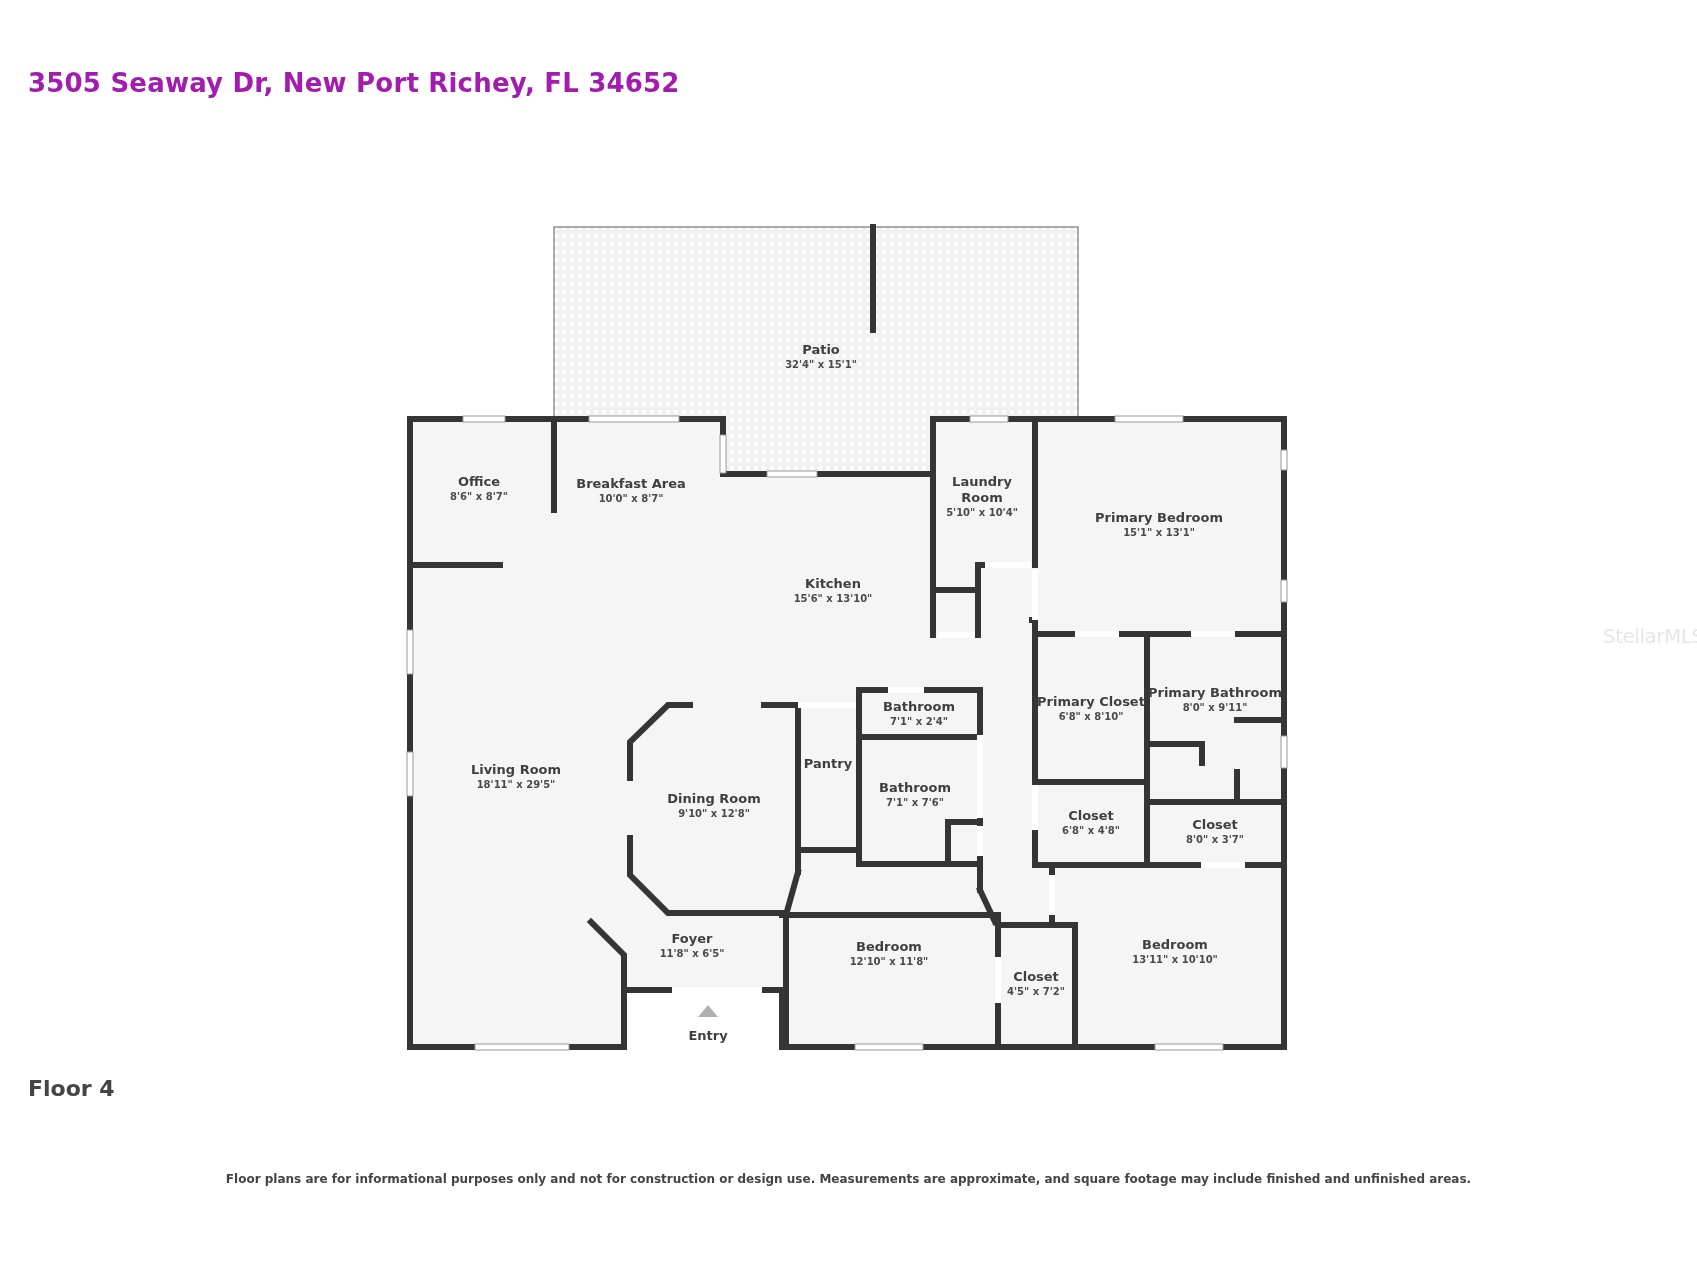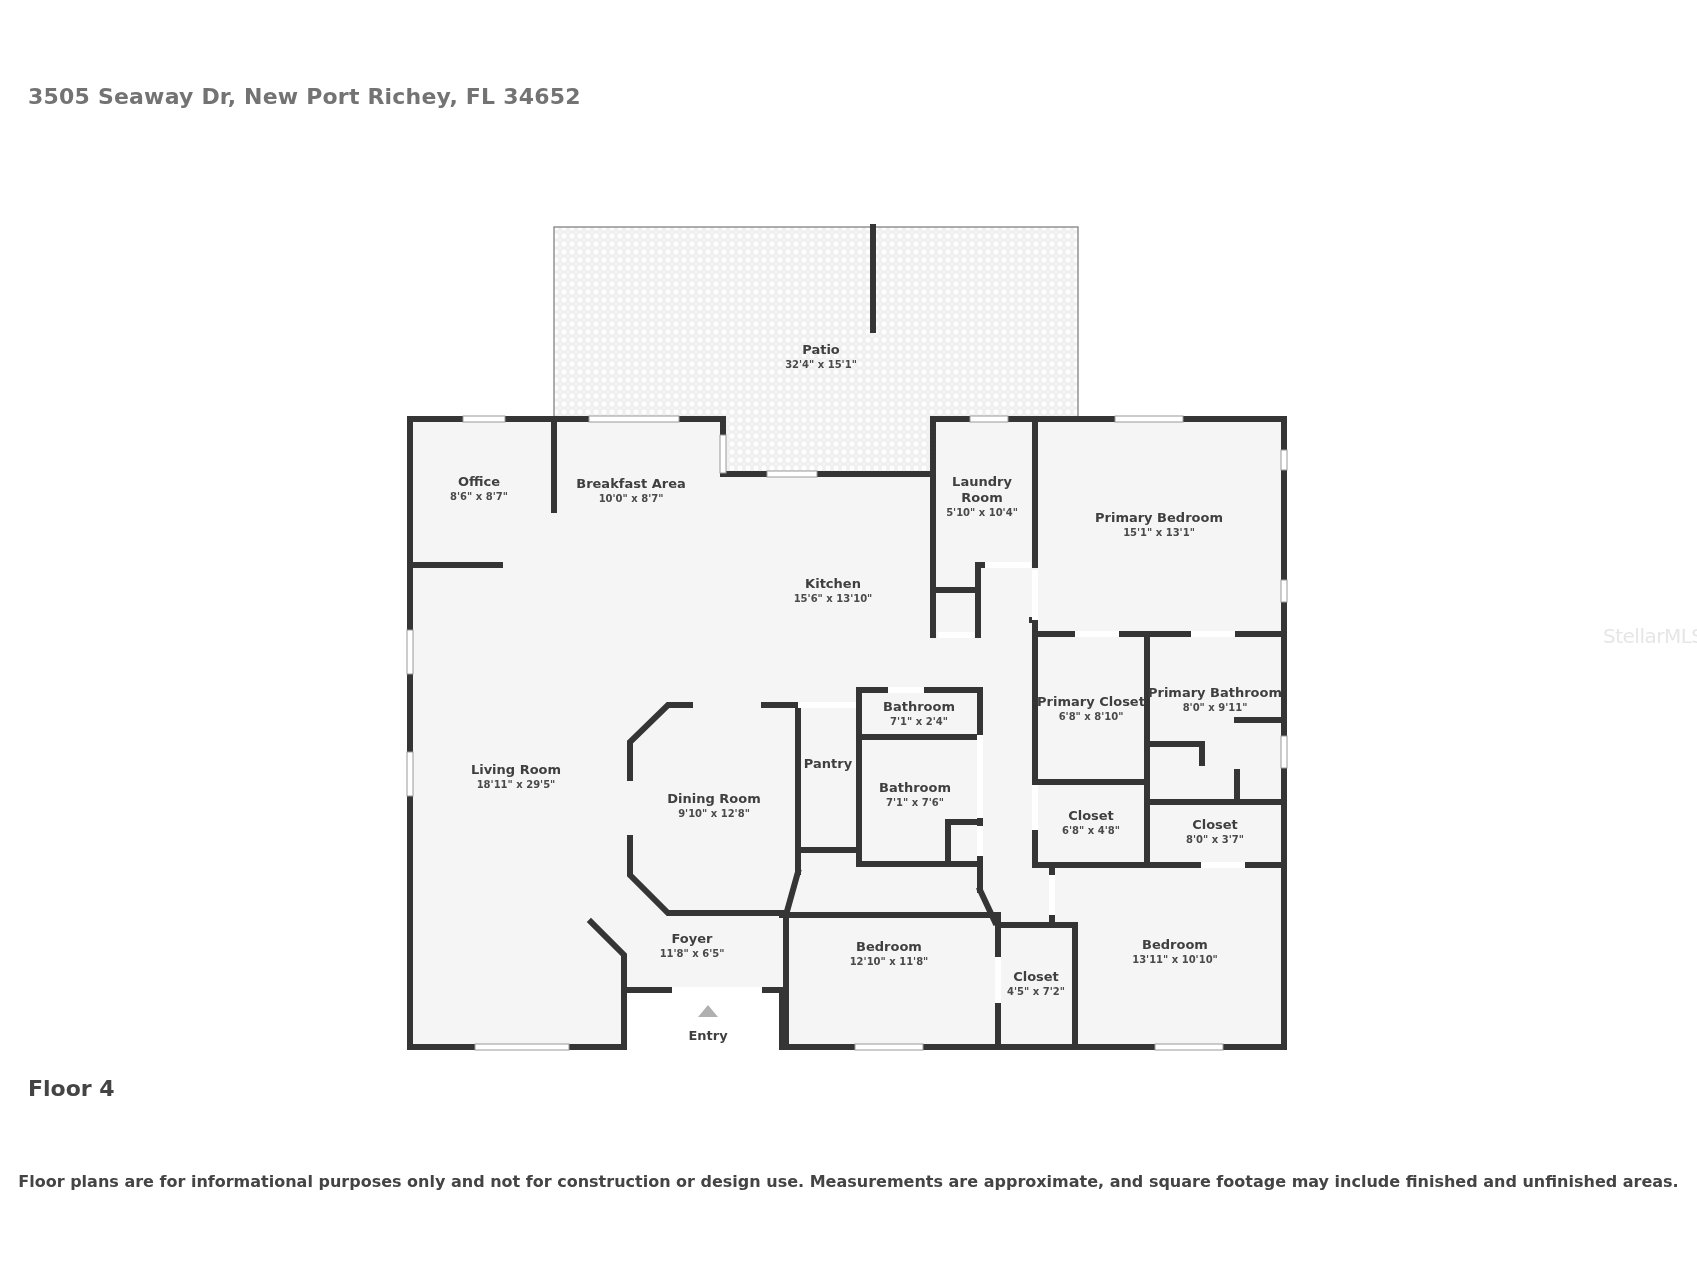--- a/index.html
+++ b/index.html
@@ -1,19 +1,19 @@
 <!DOCTYPE html>
 <html><head>
 <meta charset="utf-8">
 <style>
   html, body { margin:0; padding:0; background:#ffffff; }
   body { width:1697px; height:1272px; position:relative; overflow:hidden; font-family:"DejaVu Sans", sans-serif; color:#3d3d3d; }
-  .title { position:absolute; left:28px; top:84px; font-size:22px; font-weight:bold; color:#737373; letter-spacing:0.2px; }
+  .title { position:absolute; left:28px; top:68px; font-size:26px; font-weight:bold; color:#a21caf; letter-spacing:0.2px; }
   .floor-label { position:absolute; left:28px; top:1076px; font-size:22px; font-weight:bold; color:#444; }
-  .disclaimer { position:absolute; left:0; width:1697px; top:1172px; text-align:center; font-size:16px; font-weight:bold; color:#444; }
+  .disclaimer { position:absolute; left:0; width:1697px; top:1172px; text-align:center; font-size:12px; font-weight:bold; color:#444; }
   .watermark { position:absolute; left:1603px; top:624px; font-size:20px; color:#e6e6e6; letter-spacing:-0.5px; }
   svg.plan { position:absolute; left:0; top:0; }
   .rname { font-family:"DejaVu Sans", sans-serif; font-size:13px; font-weight:bold; fill:#3f3f3f; text-anchor:middle; }
   .rdim { font-family:"DejaVu Sans", sans-serif; font-size:10px; font-weight:bold; fill:#4a4a4a; text-anchor:middle; }
   .wall { stroke:#353535; stroke-width:6; fill:none; stroke-linecap:square; }
   .win { fill:#ffffff; stroke:#9a9a9a; stroke-width:1; }
   .door { fill:#ffffff; stroke:none; }
 </style>
 </head>
 <body>

